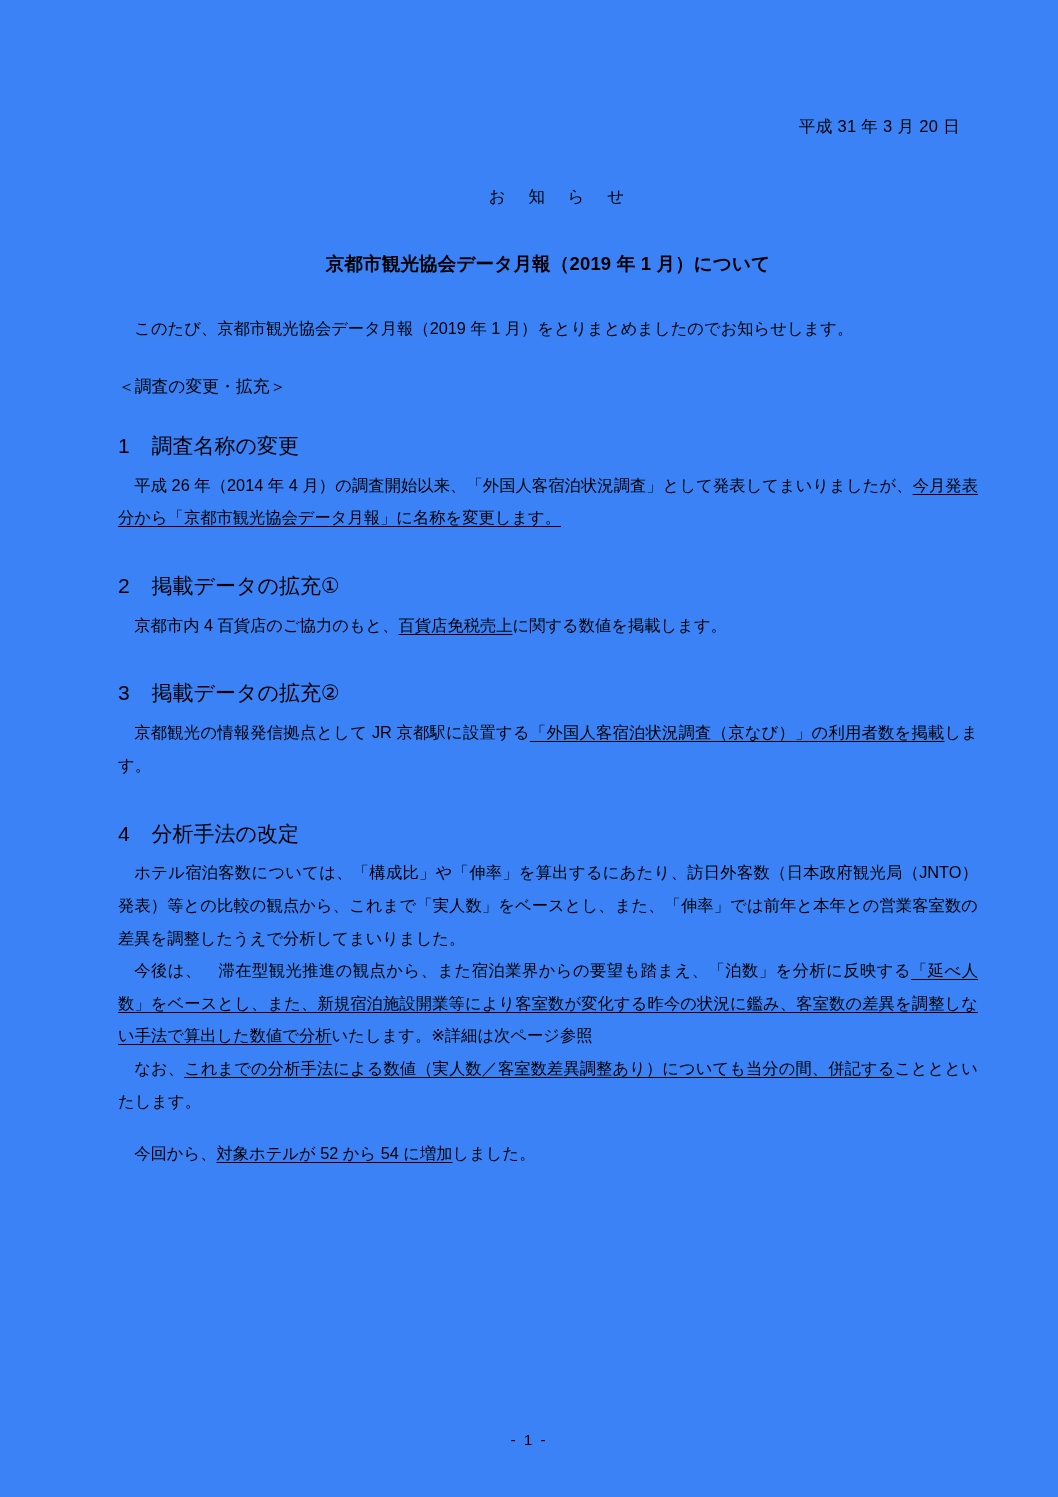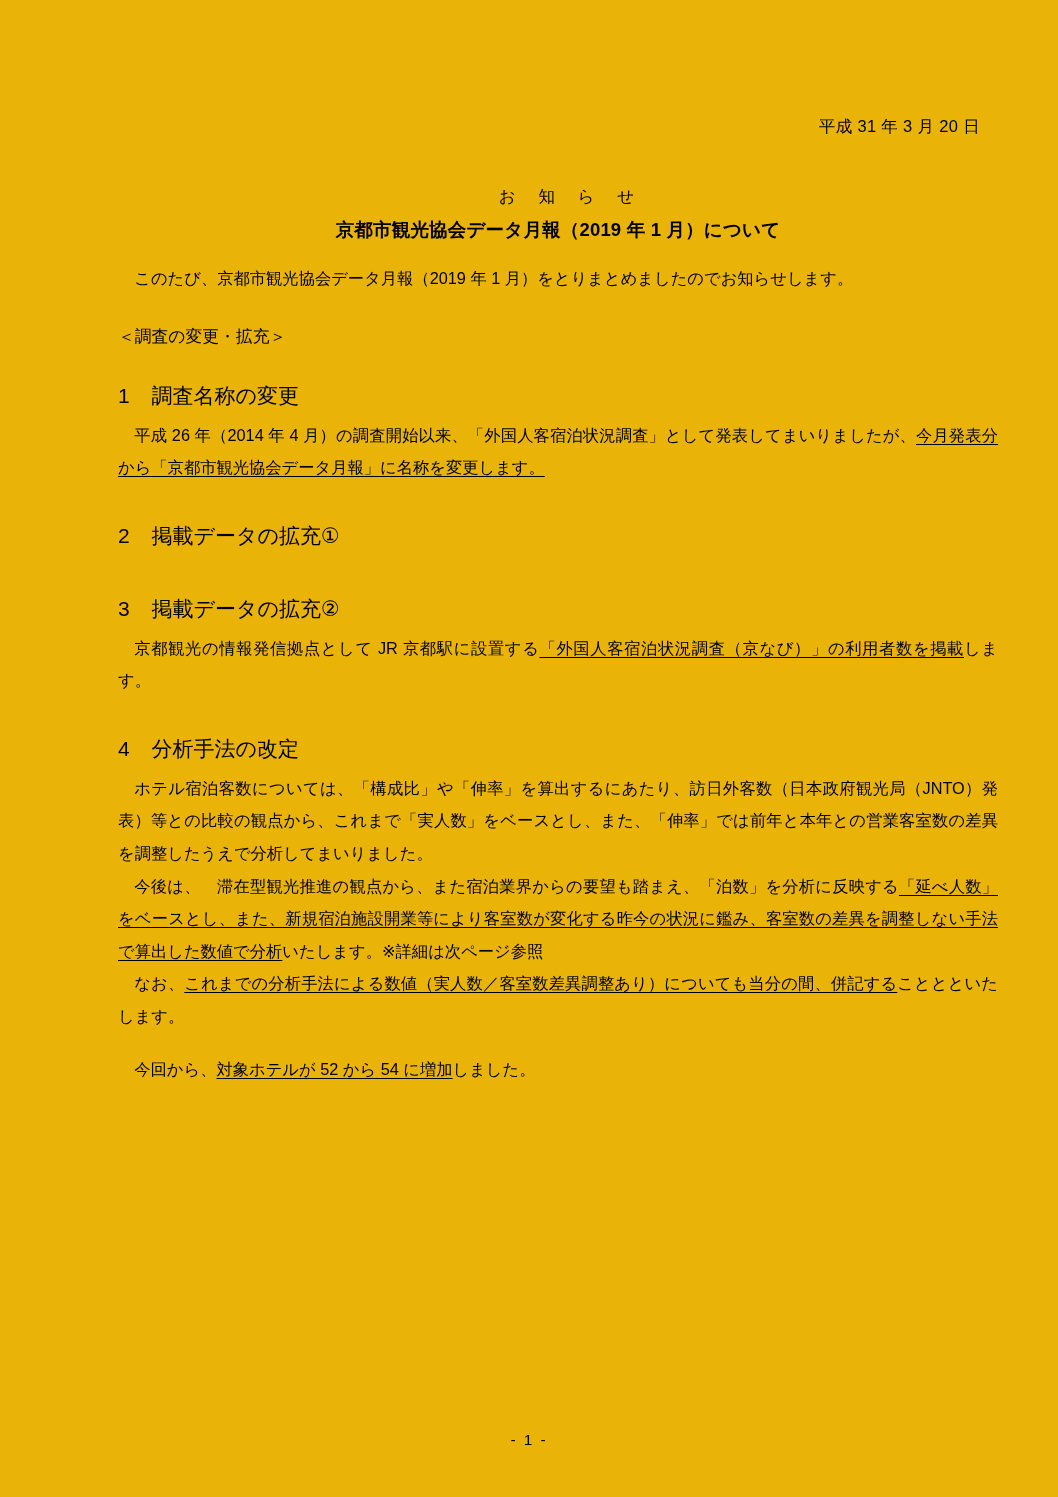--- a/index.html
+++ b/index.html
@@ -9,23 +9,23 @@
   }
   body {
     font-family: "Liberation Sans", "DejaVu Sans", sans-serif;
     color: #000000;
   }
   .page {
     position: relative;
     width: 1058px;
     height: 1497px;
     margin: 0 auto;
-    background: #eab308;
+    background: #3b82f6;
     box-sizing: border-box;
-    padding: 110px 60px 60px 118px;
+    padding: 110px 80px 60px 118px;
     font-size: 16.5px;
     line-height: 1.95;
   }
   .date-line {
     text-align: right;
     padding-right: 18px;
     font-size: 16.5px;
     letter-spacing: 0.02em;
   }
   .notice-label {
@@ -41,27 +41,28 @@
     padding-right: 8px;
   }
   .issuer-line {
     font-size: 16.5px;
     line-height: 1.85;
   }
   .issuer-line .small {
     font-size: 14.5px;
   }
   .doc-title {
+    margin-top: 34px;
     text-align: center;
     font-weight: bold;
     font-size: 18.5px;
     letter-spacing: 0.01em;
   }
   .body-block {
-    margin-top: 14px;
+    margin-top: 30px;
   }
   p.para {
     margin: 0;
     text-align: justify;
     text-justify: inter-ideograph;
     font-size: 16.3px;
     line-height: 2.0;
   }
   p.indent {
     text-indent: 1em;
@@ -118,20 +119,23 @@
   <div class="section-head">＜調査の変更・拡充＞</div>
 
   <div class="sec-title"><span class="num">1</span><span>調査名称の変更</span></div>
   <div class="sec-body">
     <p class="para indent"><span>平成 26 年（2014 年 4 月）の調査開始以来、「外国人客宿泊状況調査」として発表してまいりましたが、</span><span class="u">今月発表分から「京都市観光協会データ月報」に名称を変更します。</span></p>
   </div>
 
   <div class="gap-sm"></div>
 
   <div class="sec-title"><span class="num">2</span><span>掲載データの拡充①</span></div>
+  <div class="sec-body">
+    <p class="para indent"><span>京都市内 4 百貨店のご協力のもと、</span><span class="u">百貨店免税売上</span><span>に関する数値を掲載します。</span></p>
+  </div>
 
   <div class="gap-sm"></div>
 
   <div class="sec-title"><span class="num">3</span><span>掲載データの拡充②</span></div>
   <div class="sec-body">
     <p class="para indent"><span>京都観光の情報発信拠点として JR 京都駅に設置する</span><span class="u">「外国人客宿泊状況調査（京なび）」の利用者数を掲載</span><span>します。</span></p>
   </div>
 
   <div class="gap-sm"></div>
 

